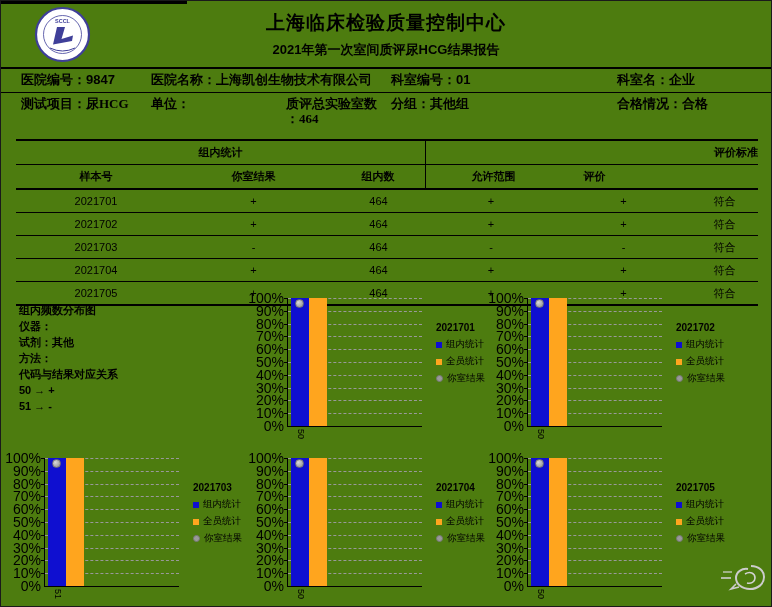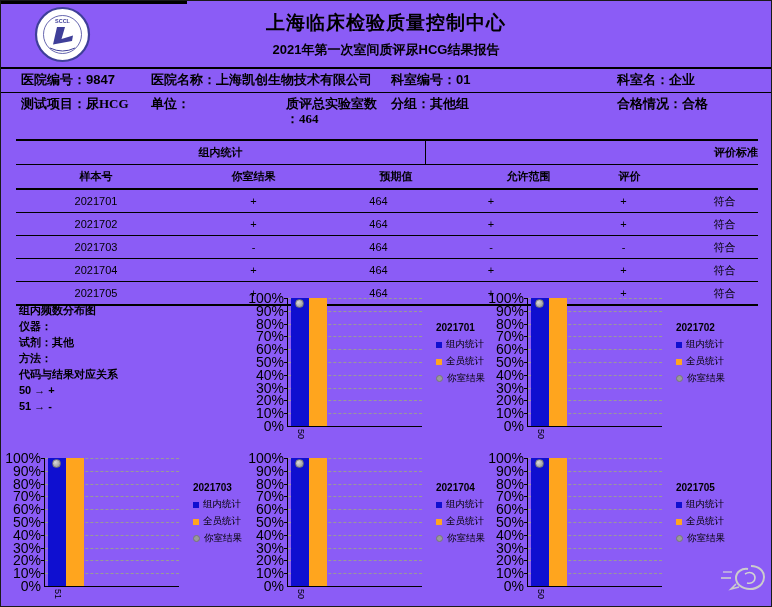--- a/index.html
+++ b/index.html
@@ -1,17 +1,17 @@
 <!DOCTYPE html>
 <html><head>
 <meta charset="utf-8">
 <style>
   html,body{margin:0;padding:0;background:#fff;}
   body{width:772px;height:607px;font-family:"Liberation Sans","DejaVu Sans",sans-serif;color:#000;}
-  .page{position:relative;width:772px;height:607px;border:1px solid #1a1a1a;box-sizing:border-box;background:#8b5cf6;overflow:hidden;}
+  .page{position:relative;width:772px;height:607px;border:1px solid #1a1a1a;box-sizing:border-box;background:#4d7c0f;overflow:hidden;}
   .artifact{position:absolute;top:0;left:0;width:186px;height:3px;background:#000;}
 
   
   .hdr{position:absolute;top:0;left:0;right:0;height:66px;border-bottom:2px solid #000;}
   .logo{position:absolute;left:33px;top:5px;width:57px;height:57px;}
   .title{position:absolute;top:9px;left:0;right:0;text-align:center;font-size:19px;font-weight:bold;letter-spacing:1px;}
   .subtitle{position:absolute;top:40px;left:0;right:0;text-align:center;font-size:13px;font-weight:bold;}
 
   
   .inforow{position:absolute;left:0;right:0;font-size:13px;font-weight:bold;}
@@ -103,21 +103,21 @@
   </div>
 
   <div class="rtable">
     <div class="gr">
       <div class="g0">组内统计</div>
       <div class="g1">评价标准</div>
     </div>
     <div class="hr2">
       <div class="c0">样本号</div>
       <div class="c1">你室结果</div>
-      <div class="c3">预期值</div>
+      <div class="c2">组内数</div>
       <div class="c4">允许范围</div>
       <div class="c5">评价</div>
     </div>
     <div id="tbody">
         <div class="trow">
           <div class="c0">2021701</div>
           <div class="c1">+</div>
           <div class="c2">464</div>
           <div class="c3">+</div>
           <div class="c4">+</div>

